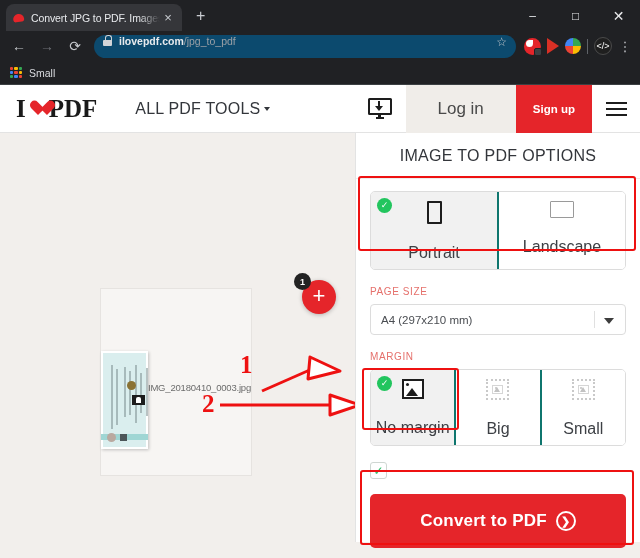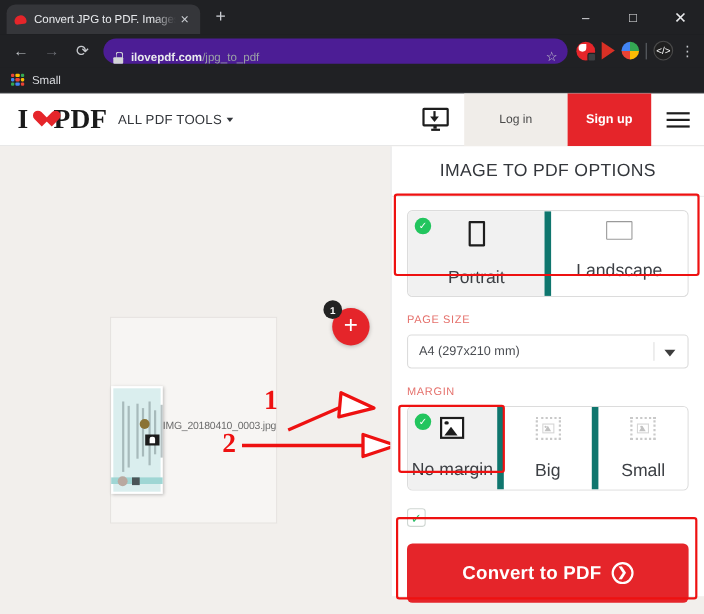--- a/index.html
+++ b/index.html
@@ -39,22 +39,22 @@
   .winbtns { position: absolute; right: 0; top: 0; height: 31px; display: flex; }
   .winbtn { width: 43px; height: 31px; display: flex; align-items: center; justify-content: center;
             color: #e0e2e5; font-size: 12px; }
   .winbtn.close { color: #e9eaec; font-size: 14px; }
 
   .navbar { height: 30px; display: flex; align-items: center; padding: 0 6px; gap: 2px; background:#202124;}
   .navicon { width: 26px; height: 24px; display:flex; align-items:center; justify-content:center;
              color: #c5c8cc; font-size: 14px; }
   .navicon.fwd { color: #6d7076; }
   .omnibox {
-    flex: 1; height: 23px; background: #4c1d95; border-radius: 12px; margin: 0 6px 0 4px;
-    display: flex; align-items: flex-end; padding: 0 9px; position: relative;
+    flex: 1; height: 23px; background: #0c4a6e; border-radius: 12px; margin: 0 6px 0 4px;
+    display: flex; align-items: flex-start; padding: 0 9px; position: relative;
   }
   .lock { width: 9px; height: 11px; position: relative; margin-right: 7px; }
   .lock::before { content:""; position:absolute; left:0; bottom:0; width:9px; height:6px;
                   background:#d2d4d7; border-radius:1px; }
   .lock::after { content:""; position:absolute; left:2px; top:0; width:5px; height:6px;
                  border:1.3px solid #d2d4d7; border-bottom:none; border-radius:3px 3px 0 0; }
   .url { font-size: 10.5px; color: #9aa0a6; white-space: nowrap; }
   .url b { color: #e8eaed; font-weight: 700; }
   .star { color: #c5c8cc; font-size: 12px; margin-left:auto; }
   .ext-row { display: flex; align-items: center; gap: 6px; padding-right: 2px; }
@@ -88,34 +88,34 @@
   }
   .logo { display:flex; align-items:center; margin-left:16px; font-size:25px; font-weight:800;
           font-family:"Liberation Serif", serif; color:#1a1a1a; letter-spacing:0px;}
   .heart { display:inline-block; width:18px; height:17px; position:relative; margin:0 2px 0 3px; }
   .heart::before, .heart::after {
     content:""; position:absolute; width:9px; height:14px; background:#e5252a;
     border-radius:9px 9px 0 0; top:1px;
   }
   .heart::before { left:9px; transform: rotate(-45deg); transform-origin: 0 100%; }
   .heart::after  { left:9px; transform: rotate(45deg);  transform-origin: 100% 100%; }
-  .alltools { margin-left:10px; font-size:12px; color:#33363b; letter-spacing:0.2px; display:flex; align-items:center;}
+  .alltools { margin-left:38px; font-size:16px; color:#33363b; letter-spacing:0.2px; display:flex; align-items:center;}
   .caret-d { margin-left:4px; border-left:3.5px solid transparent; border-right:3.5px solid transparent;
              border-top:4.5px solid #33363b; }
   .hdr-right { margin-left:auto; display:flex; align-items:stretch; height:48px; }
   .dl-icon { width:52px; display:flex; align-items:center; justify-content:center; }
   .monitor { width:24px; height:21px; position:relative; }
   .monitor .scr { position:absolute; left:0; top:0; width:24px; height:17px;
                   border:2.2px solid #1d1d1d; border-radius:1.5px; }
   .monitor .stand { position:absolute; left:8px; bottom:0; width:8px; height:2.4px; background:#1d1d1d;}
   .monitor .neck { position:absolute; left:10.5px; bottom:2px; width:3px; height:3px; background:#1d1d1d;}
   .monitor .arrow { position:absolute; left:10px; top:3px; width:2px; height:6px; background:#1d1d1d;}
   .monitor .arrowhd { position:absolute; left:7.5px; top:8px; width:0;height:0;
       border-left:4px solid transparent;border-right:4px solid transparent;border-top:5px solid #1d1d1d;}
-  .login { display:flex; align-items:center; padding:0 32px; font-size:11px; color:#4a4a4a;
+  .login { display:flex; align-items:center; padding:0 32px; font-size:17px; color:#4a4a4a;
            background:#f0ede9; }
   .signup { display:flex; align-items:center; padding:0 17px; font-size:11.5px; color:#fff;
             background:#e5252a; font-weight:700; }
   .burger { width:48px; display:flex; flex-direction:column; align-items:center; justify-content:center; gap:4px;}
   .burger i { display:block; width:21px; height:2px; background:#1d1d1d; }
 
   
   .workspace { position:relative; height:409px; display:flex; background:#f2efec; }
   .canvas { flex:1; position:relative; }
   .filecard {
@@ -156,21 +156,21 @@
   .panel { width:285px; background:#fff; border-left:1px solid #e3e3e3; position:relative;
            display:flex; flex-direction:column; }
   .panel-title { text-align:center; font-size:16px; color:#33363b; letter-spacing:.3px;
                  padding:14px 0 13px; border-bottom:1px solid #ededed; }
   .panel-body { padding:12px 14px 0; }
   .sect-label { font-size:10px; color:#e5706b; letter-spacing:.6px; margin-bottom:7px; }
   .seg { display:flex; border:1px solid #dcdcdc; border-radius:5px; overflow:hidden; background:#fff; }
   .seg-item { flex:1; padding:9px 0 7px; display:flex; flex-direction:column; align-items:center;
               position:relative; background:#fff; }
   .seg-item.active { background:#f1f1f1; }
-  .seg-item + .seg-item { border-left:6px solid #0f766e; }
+  .seg-item + .seg-item { border-left:2px solid #0f766e; }
   .seg-lbl { font-size:16px; color:#3d4045; margin-top:20px; }
   .chk { position:absolute; left:6px; top:6px; width:15px; height:15px; border-radius:50%;
          background:#22c55e; display:flex; align-items:center; justify-content:center;
          color:#fff; font-size:9px; line-height:1; }
   .ic-portrait { width:15px; height:23px; border:2.6px solid #1d1d1d; border-radius:1px; }
   .ic-landscape { width:24px; height:17px; border:1.8px solid #9a9a9a; border-radius:1px; }
   .ic-nomargin { width:22px; height:20px; border:2.6px solid #1d1d1d; position:relative; background:#fff;}
   .ic-nomargin::before{content:"";position:absolute;left:2px;bottom:1px;width:0;height:0;
       border-left:6px solid transparent;border-right:6px solid transparent;border-bottom:8px solid #1d1d1d;}
   .ic-nomargin::after{content:"";position:absolute;left:2px;top:2px;width:3.4px;height:3.4px;

